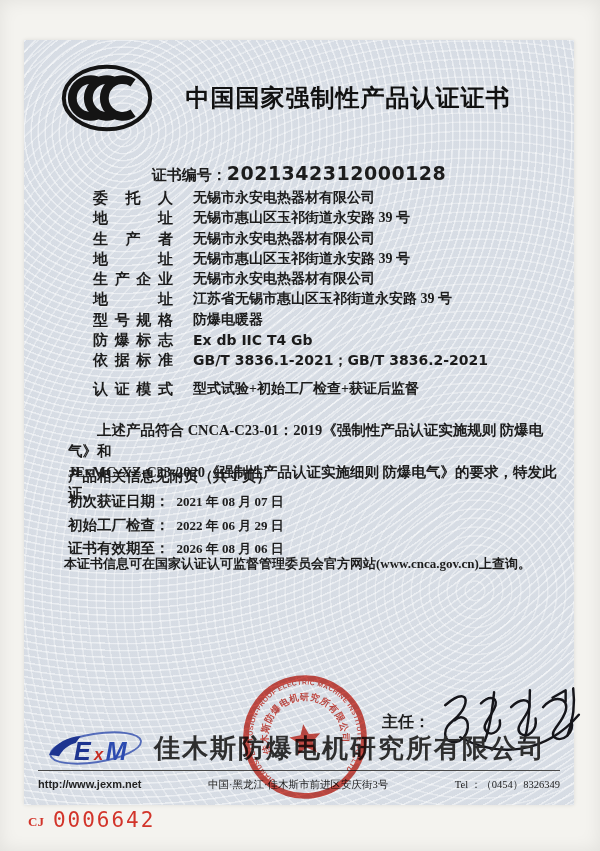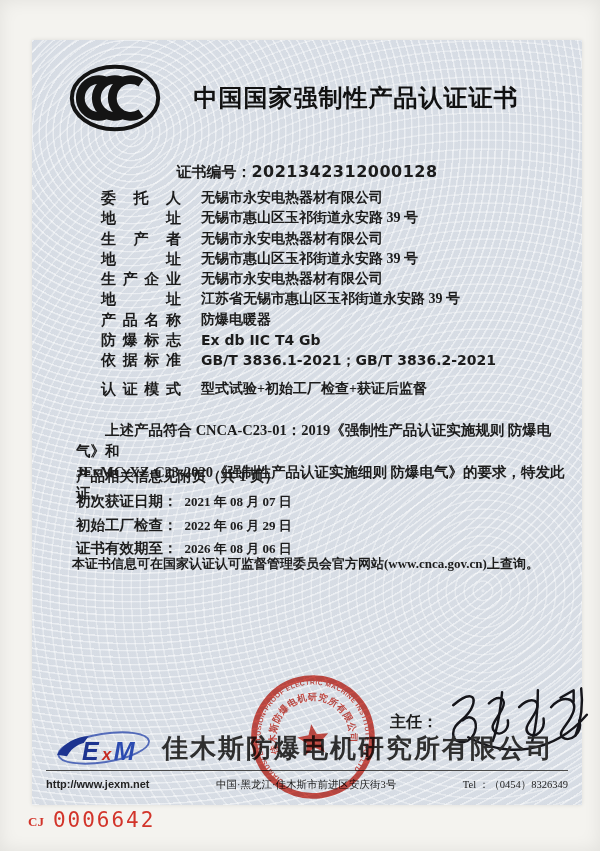--- a/index.html
+++ b/index.html
@@ -9,37 +9,37 @@
     color:#1c1c1c;
     background:#e9e8e4;
   }
   .page{
     position:relative;width:600px;height:851px;
     background:#f4f3ef;
     box-shadow:inset 0 0 18px rgba(0,0,0,.08);
     overflow:hidden;
   }
   .paper{
-    position:absolute;left:32px;top:40px;width:550px;height:765px;
+    position:absolute;left:24px;top:40px;width:550px;height:765px;
     background-color:#dee3ea;
     background-image:
       repeating-radial-gradient(circle at 18% 12%, rgba(255,255,255,.45) 0 1px, rgba(40,60,90,.02) 2px 7px),
       repeating-radial-gradient(circle at 82% 72%, rgba(255,255,255,.35) 0 1px, rgba(40,60,90,.02) 2px 9px);
     box-shadow:0 0 4px rgba(0,0,0,.10);
   }
   
   .header-row{position:absolute;left:0;top:22px;width:100%;display:flex;align-items:center;padding:0 34px;box-sizing:border-box;}
   .ccc-logo{flex:0 0 auto;width:98px;height:72px;}
   .title{
     flex:1;text-align:center;
     font-family:"Liberation Sans", sans-serif;
     font-size:24px;font-weight:900;letter-spacing:1px;color:#111;
   }
   .certno-row{position:absolute;left:0;top:122px;width:100%;text-align:center;font-size:15px;font-weight:700;}
-  .certno-row .num{font-family:"DejaVu Sans", sans-serif;font-size:16px;font-weight:700;letter-spacing:.5px;text-align:right;}
+  .certno-row .num{font-family:"DejaVu Sans", sans-serif;font-size:19px;font-weight:700;letter-spacing:.5px;text-align:right;}
   
   .fields{position:absolute;left:69px;top:148px;width:470px;}
   .frow{display:flex;line-height:20.3px;font-size:15px;}
   .flabel{
     width:80px;flex:0 0 80px;font-weight:700;
     text-align:justify;text-align-last:justify;
     letter-spacing:0;
   }
   .fgap{width:20px;flex:0 0 20px;}
   .fvalue{font-weight:700;font-size:14px;white-space:pre-wrap;}
@@ -128,21 +128,21 @@
         <span class="flabel">生产企业</span>
           <span class="fgap"></span>
         <span class="fvalue">无锡市永安电热器材有限公司</span>
       </div>
       <div class="frow">
         <span class="flabel">地址</span>
           <span class="fgap"></span>
         <span class="fvalue">江苏省无锡市惠山区玉祁街道永安路 39 号</span>
       </div>
       <div class="frow">
-        <span class="flabel">产品名称</span>
+        <span class="flabel">型号规格</span>
           <span class="fgap"></span>
         <span class="fvalue">防爆电暖器</span>
       </div>
       <div class="frow">
         <span class="flabel">防爆标志</span>
           <span class="fgap"></span>
         <span class="fvalue" style="font-family:'DejaVu Sans', sans-serif;">Ex db IIC T4 Gb</span>
       </div>
       <div class="frow">
         <span class="flabel">依据标准</span>

